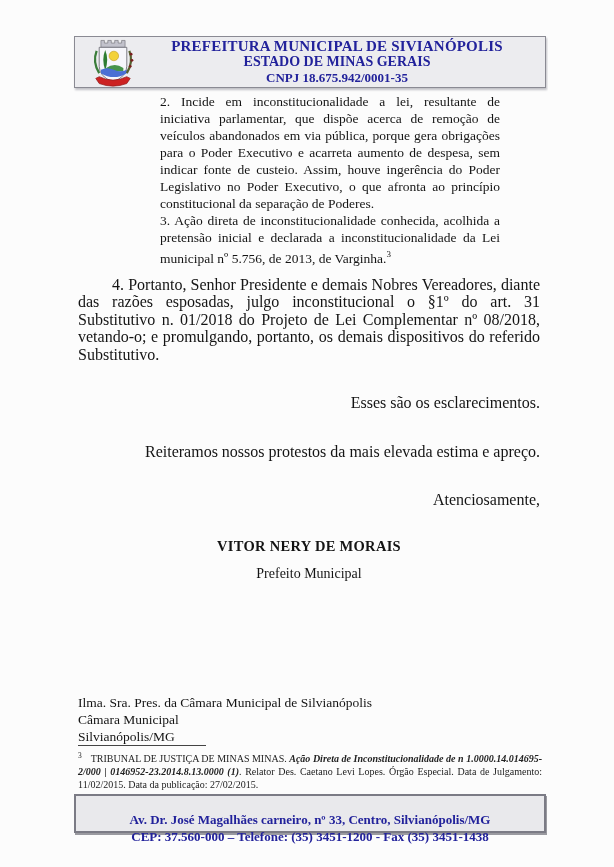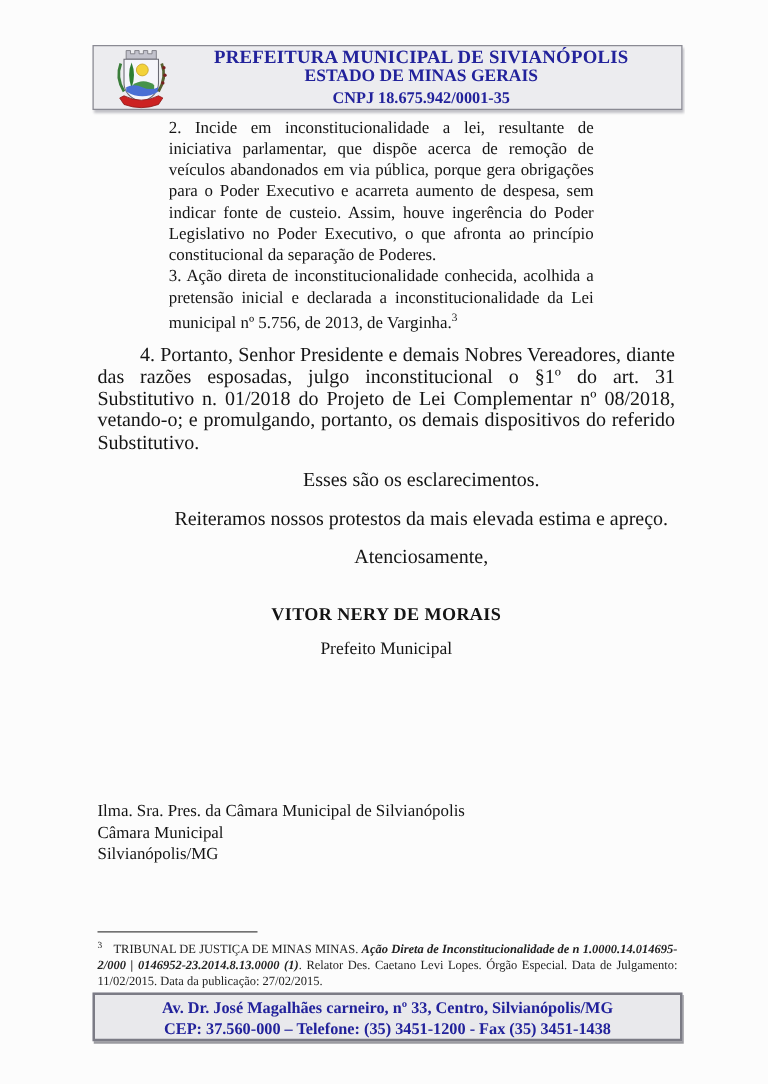--- a/index.html
+++ b/index.html
@@ -25,30 +25,30 @@
     flex: 1; text-align: center; color: #22229b; font-weight: bold;
     padding-right: 10px; line-height: 16px;
   }
   .lh1 { font-size: 15px; letter-spacing: 0.2px; }
   .lh2 { font-size: 14px; }
   .lh3 { font-size: 13px; }
 
   
   .content { position: absolute; left: 78px; top: 93px; width: 462px; }
   .quote-block {
-    margin-left: 57px; width: 340px;
+    margin-left: 82px; width: 340px;
     font-size: 13.5px; line-height: 17px; text-align: justify;
   }
   .quote { margin: 0; }
   .quote sup { font-size: 9px; }
   .para {
     font-size: 16px; line-height: 17.5px; text-align: justify; margin: 0;
   }
   .p4 { margin-top: 9px; text-indent: 34px; }
-  .single { margin-top: 13px; text-indent: 56px; text-align: center; }
+  .single { margin-top: 31px; text-indent: 56px; text-align: right; }
   .signature { text-align: center; margin-top: 29px; }
   .sig-name { font-weight: bold; font-size: 14.5px; letter-spacing: 0.3px; }
   .sig-role { font-size: 14px; margin-top: 11px; }
   .addressee { margin-top: 112px; font-size: 13.5px; line-height: 17px; }
 
   
   .footnote-area { position: absolute; left: 78px; top: 745px; width: 464px; }
   .footnote-rule { width: 128px; border-top: 1px solid #444; margin: 0 0 4px 0; }
   .footnote {
     margin: 0; font-size: 10px; line-height: 12.6px; text-align: justify; color: #222;
@@ -57,21 +57,21 @@
   .cite { font-weight: bold; font-style: italic; margin-top: 45px; }
 
   
   .footer-box {
     position: absolute; left: 74px; top: 794px; width: 472px; height: 39px;
     box-sizing: border-box;
     background: #e9e9ec;
     border: 2px solid #7b7b85;
     box-shadow: 1px 2px 0 #9a9aa0;
     text-align: center; color: #22229b; font-weight: bold;
-    font-size: 13px; line-height: 16.5px; padding-top: 2px;
+    font-size: 13px; line-height: 16.5px; padding-top: 16px;
   }
 </style>
 </head>
 <body>
 
 <div class="page">
 
   <header class="letterhead">
     <svg class="coa" width="52" height="50" viewBox="0 0 60 58" aria-hidden="true">
 

